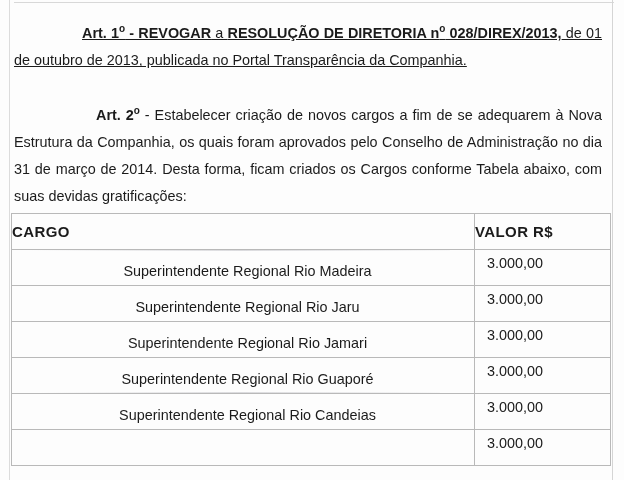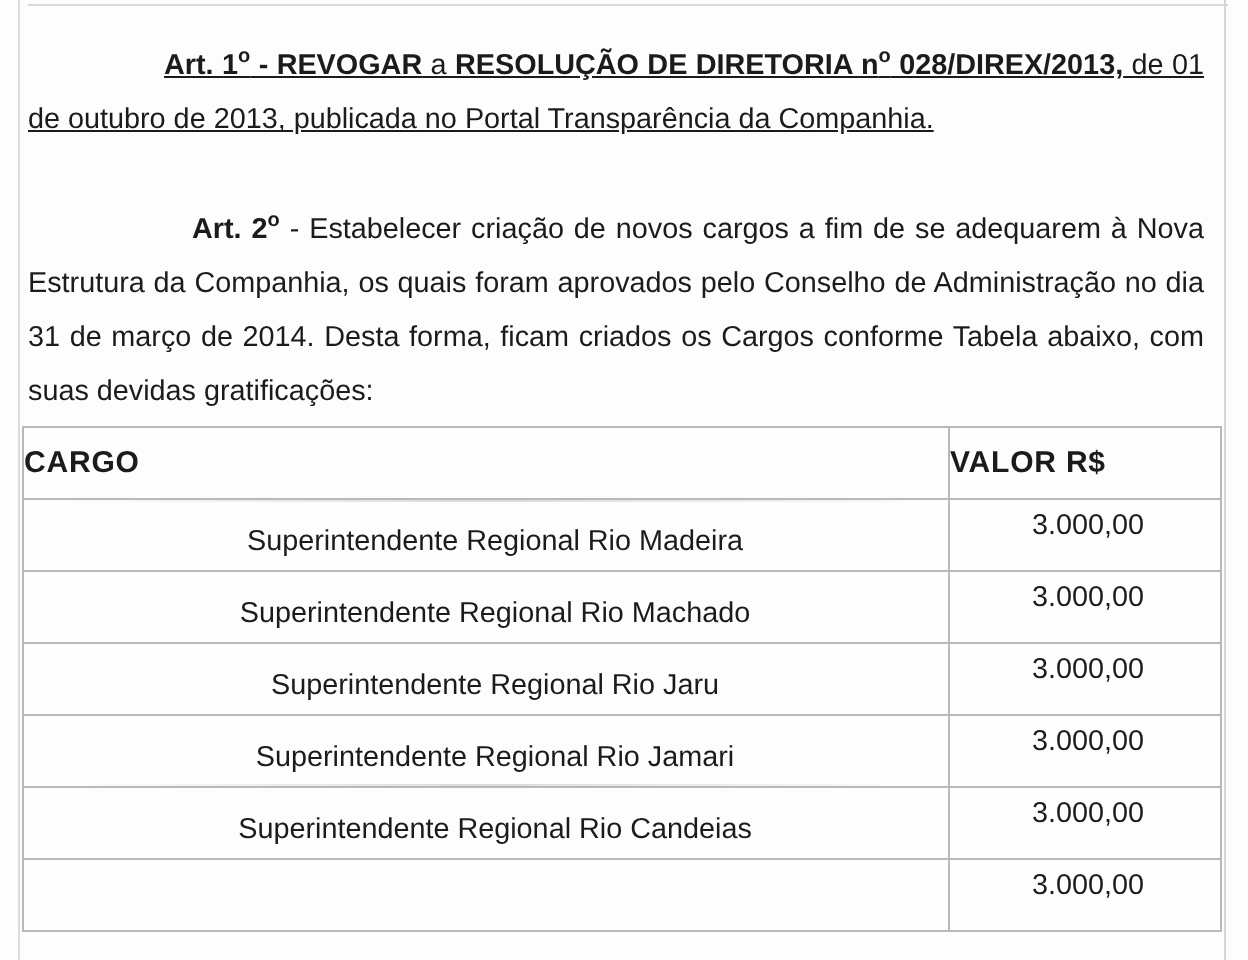--- a/index.html
+++ b/index.html
@@ -119,21 +119,21 @@
   }
 
   #cargo-table tbody td.cell-cargo {
     height: 35px;
     text-align: center;
     padding-left: 9px;
     vertical-align: middle;
   }
   #cargo-table tbody td.cell-valor {
     height: 35px;
-    text-align: center;
+    text-align: left;
     padding-right: 9px;
     vertical-align: middle;
     padding-left: 12px;
   }
   
   #cargo-table tbody td.cell-valor span {
     display: inline-block;
     position: relative;
     top: -5px;
   }
@@ -191,29 +191,29 @@
           <th>CARGO</th>
           <th>VALOR R$</th>
         </tr>
       </thead>
       <tbody id="table-body">
       <tr>
             <td class="cell-cargo"><span>Superintendente Regional Rio Madeira</span></td>
             <td class="cell-valor"><span>3.000,00</span></td>
           </tr>
           <tr>
-            <td class="cell-cargo"><span>Superintendente Regional Rio Machado</span></td>
-            <td class="cell-valor"><span>3.000,00</span></td>
-          </tr>
-          <tr>
             <td class="cell-cargo"><span>Superintendente Regional Rio Jaru</span></td>
             <td class="cell-valor"><span>3.000,00</span></td>
           </tr>
           <tr>
             <td class="cell-cargo"><span>Superintendente Regional Rio Jamari</span></td>
+            <td class="cell-valor"><span>3.000,00</span></td>
+          </tr>
+          <tr>
+            <td class="cell-cargo"><span>Superintendente Regional Rio Guaporé</span></td>
             <td class="cell-valor"><span>3.000,00</span></td>
           </tr>
           <tr>
             <td class="cell-cargo"><span>Superintendente Regional Rio Candeias</span></td>
             <td class="cell-valor"><span>3.000,00</span></td>
           </tr>
           <tr class="row-clipped">
             <td class="cell-cargo"><span></span></td>
             <td class="cell-valor"><span>3.000,00</span></td>
           </tr>

